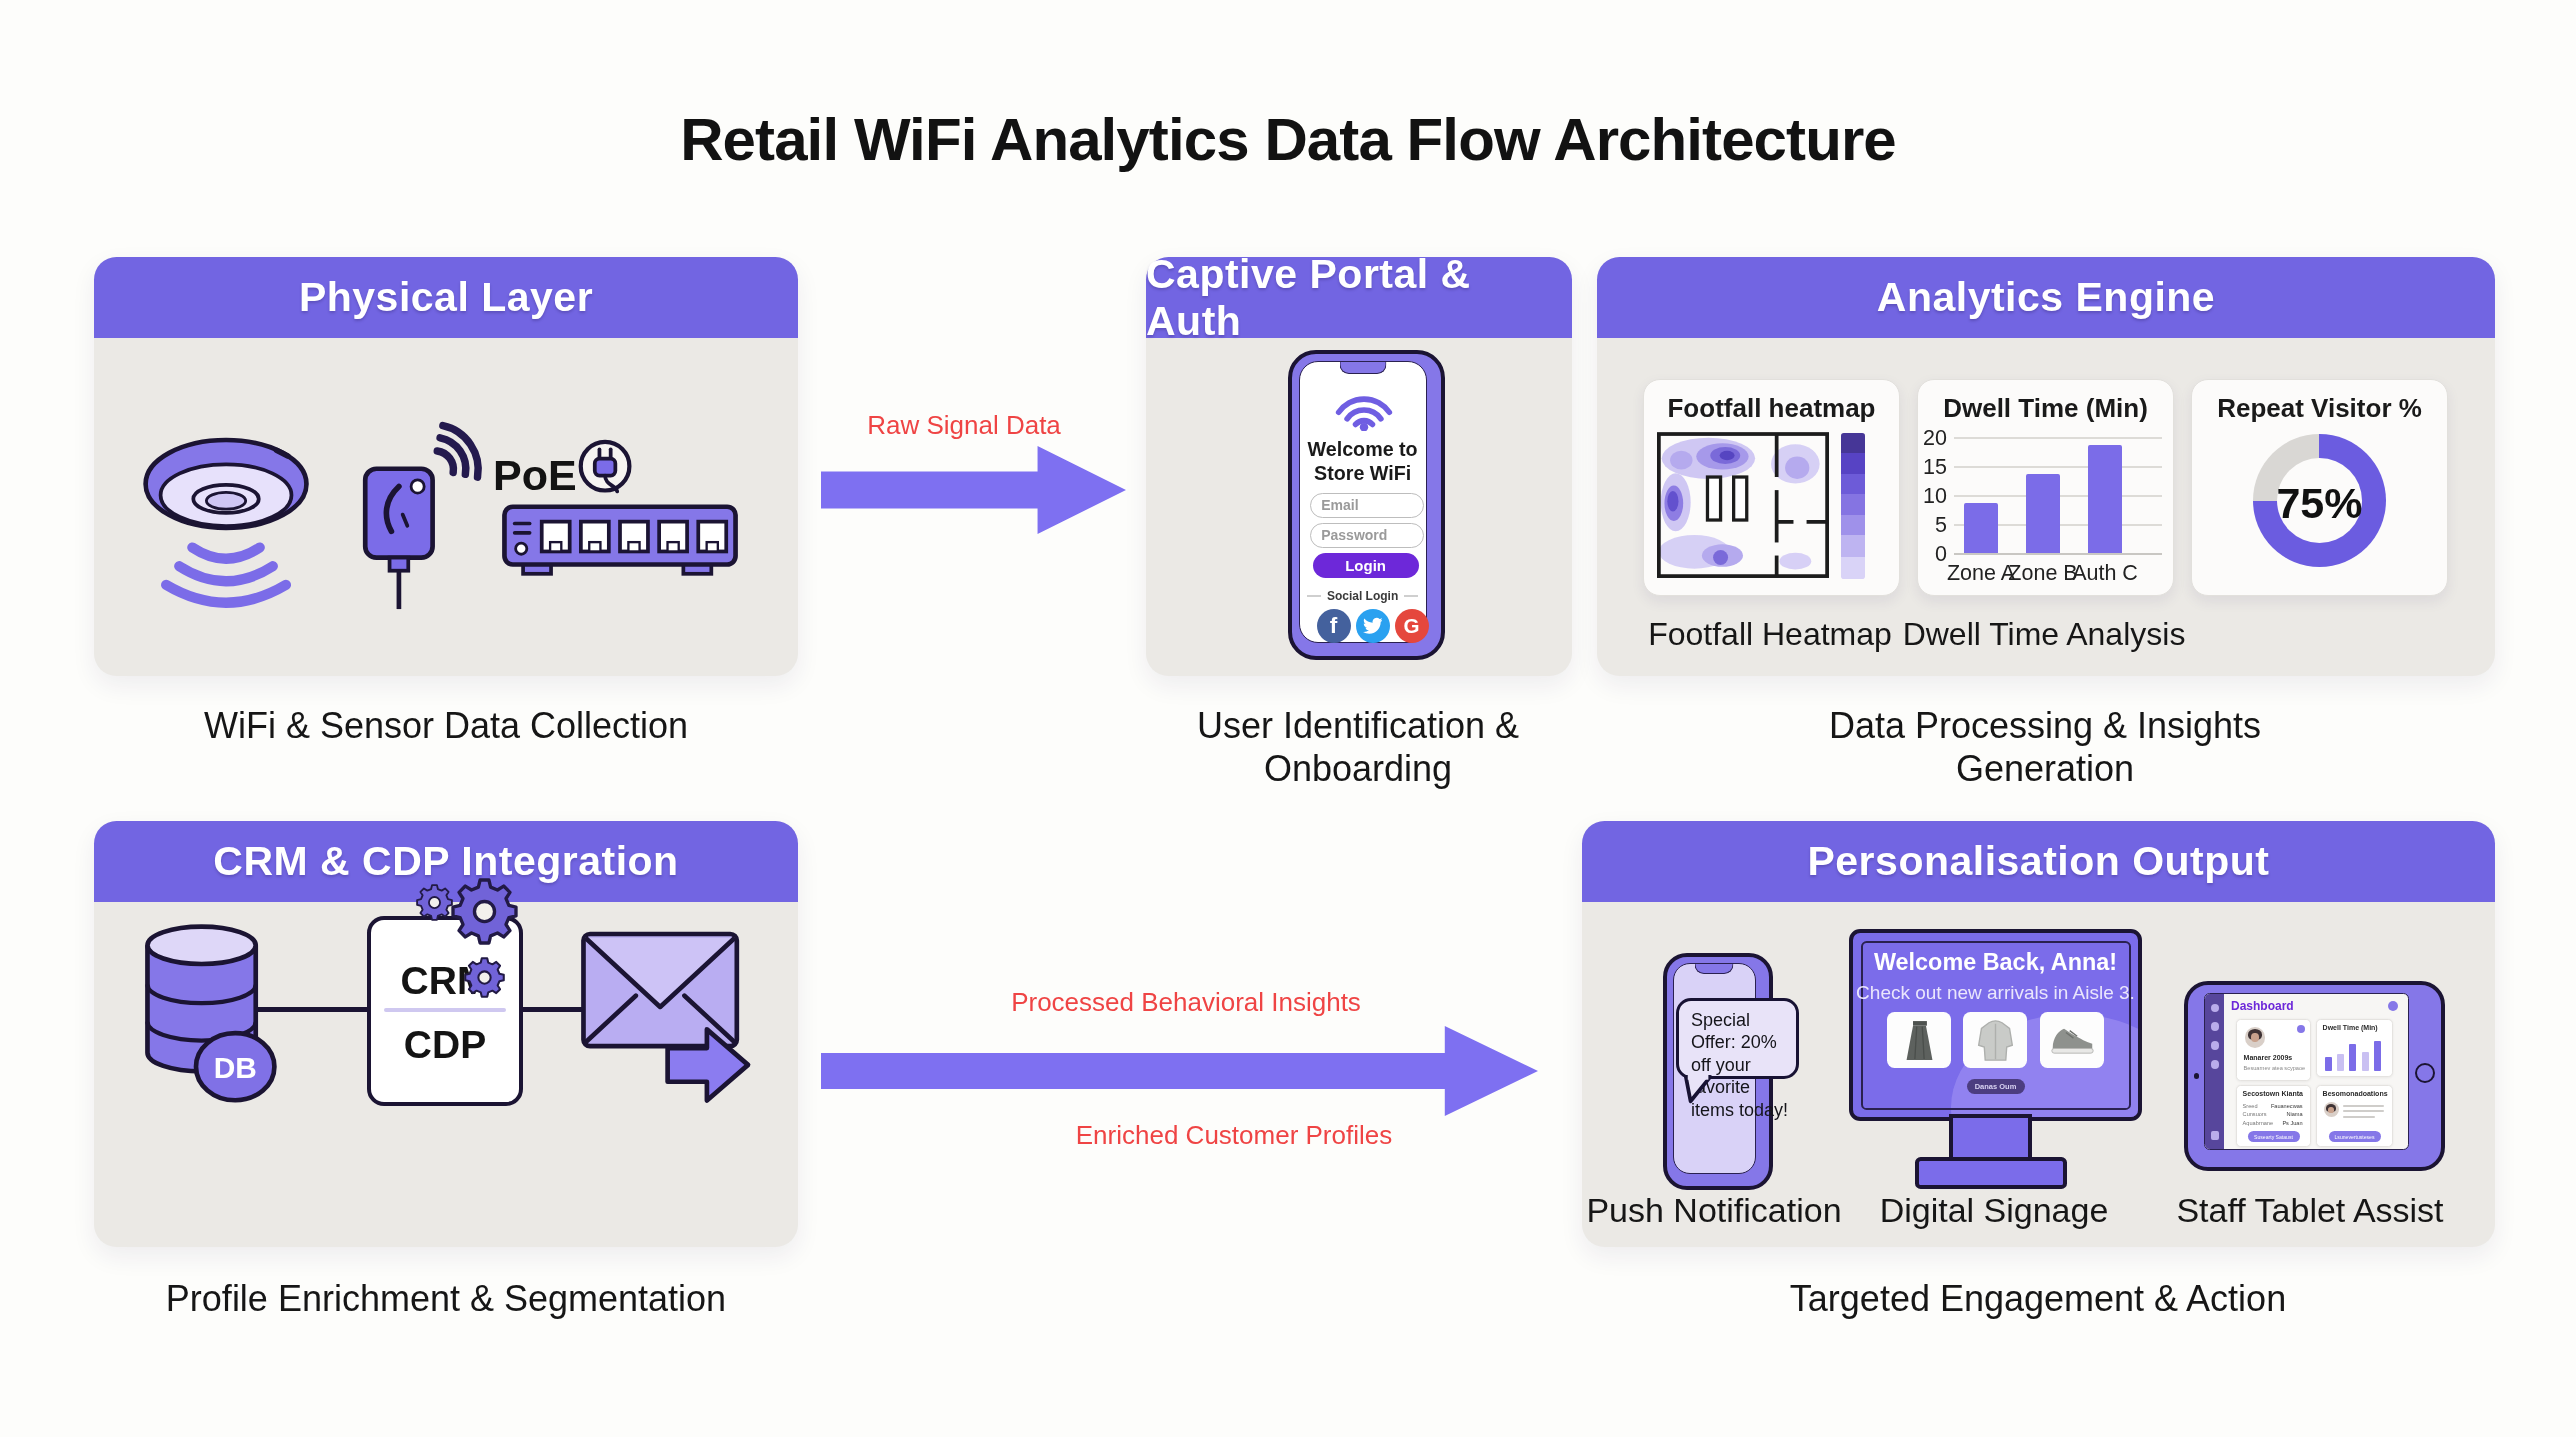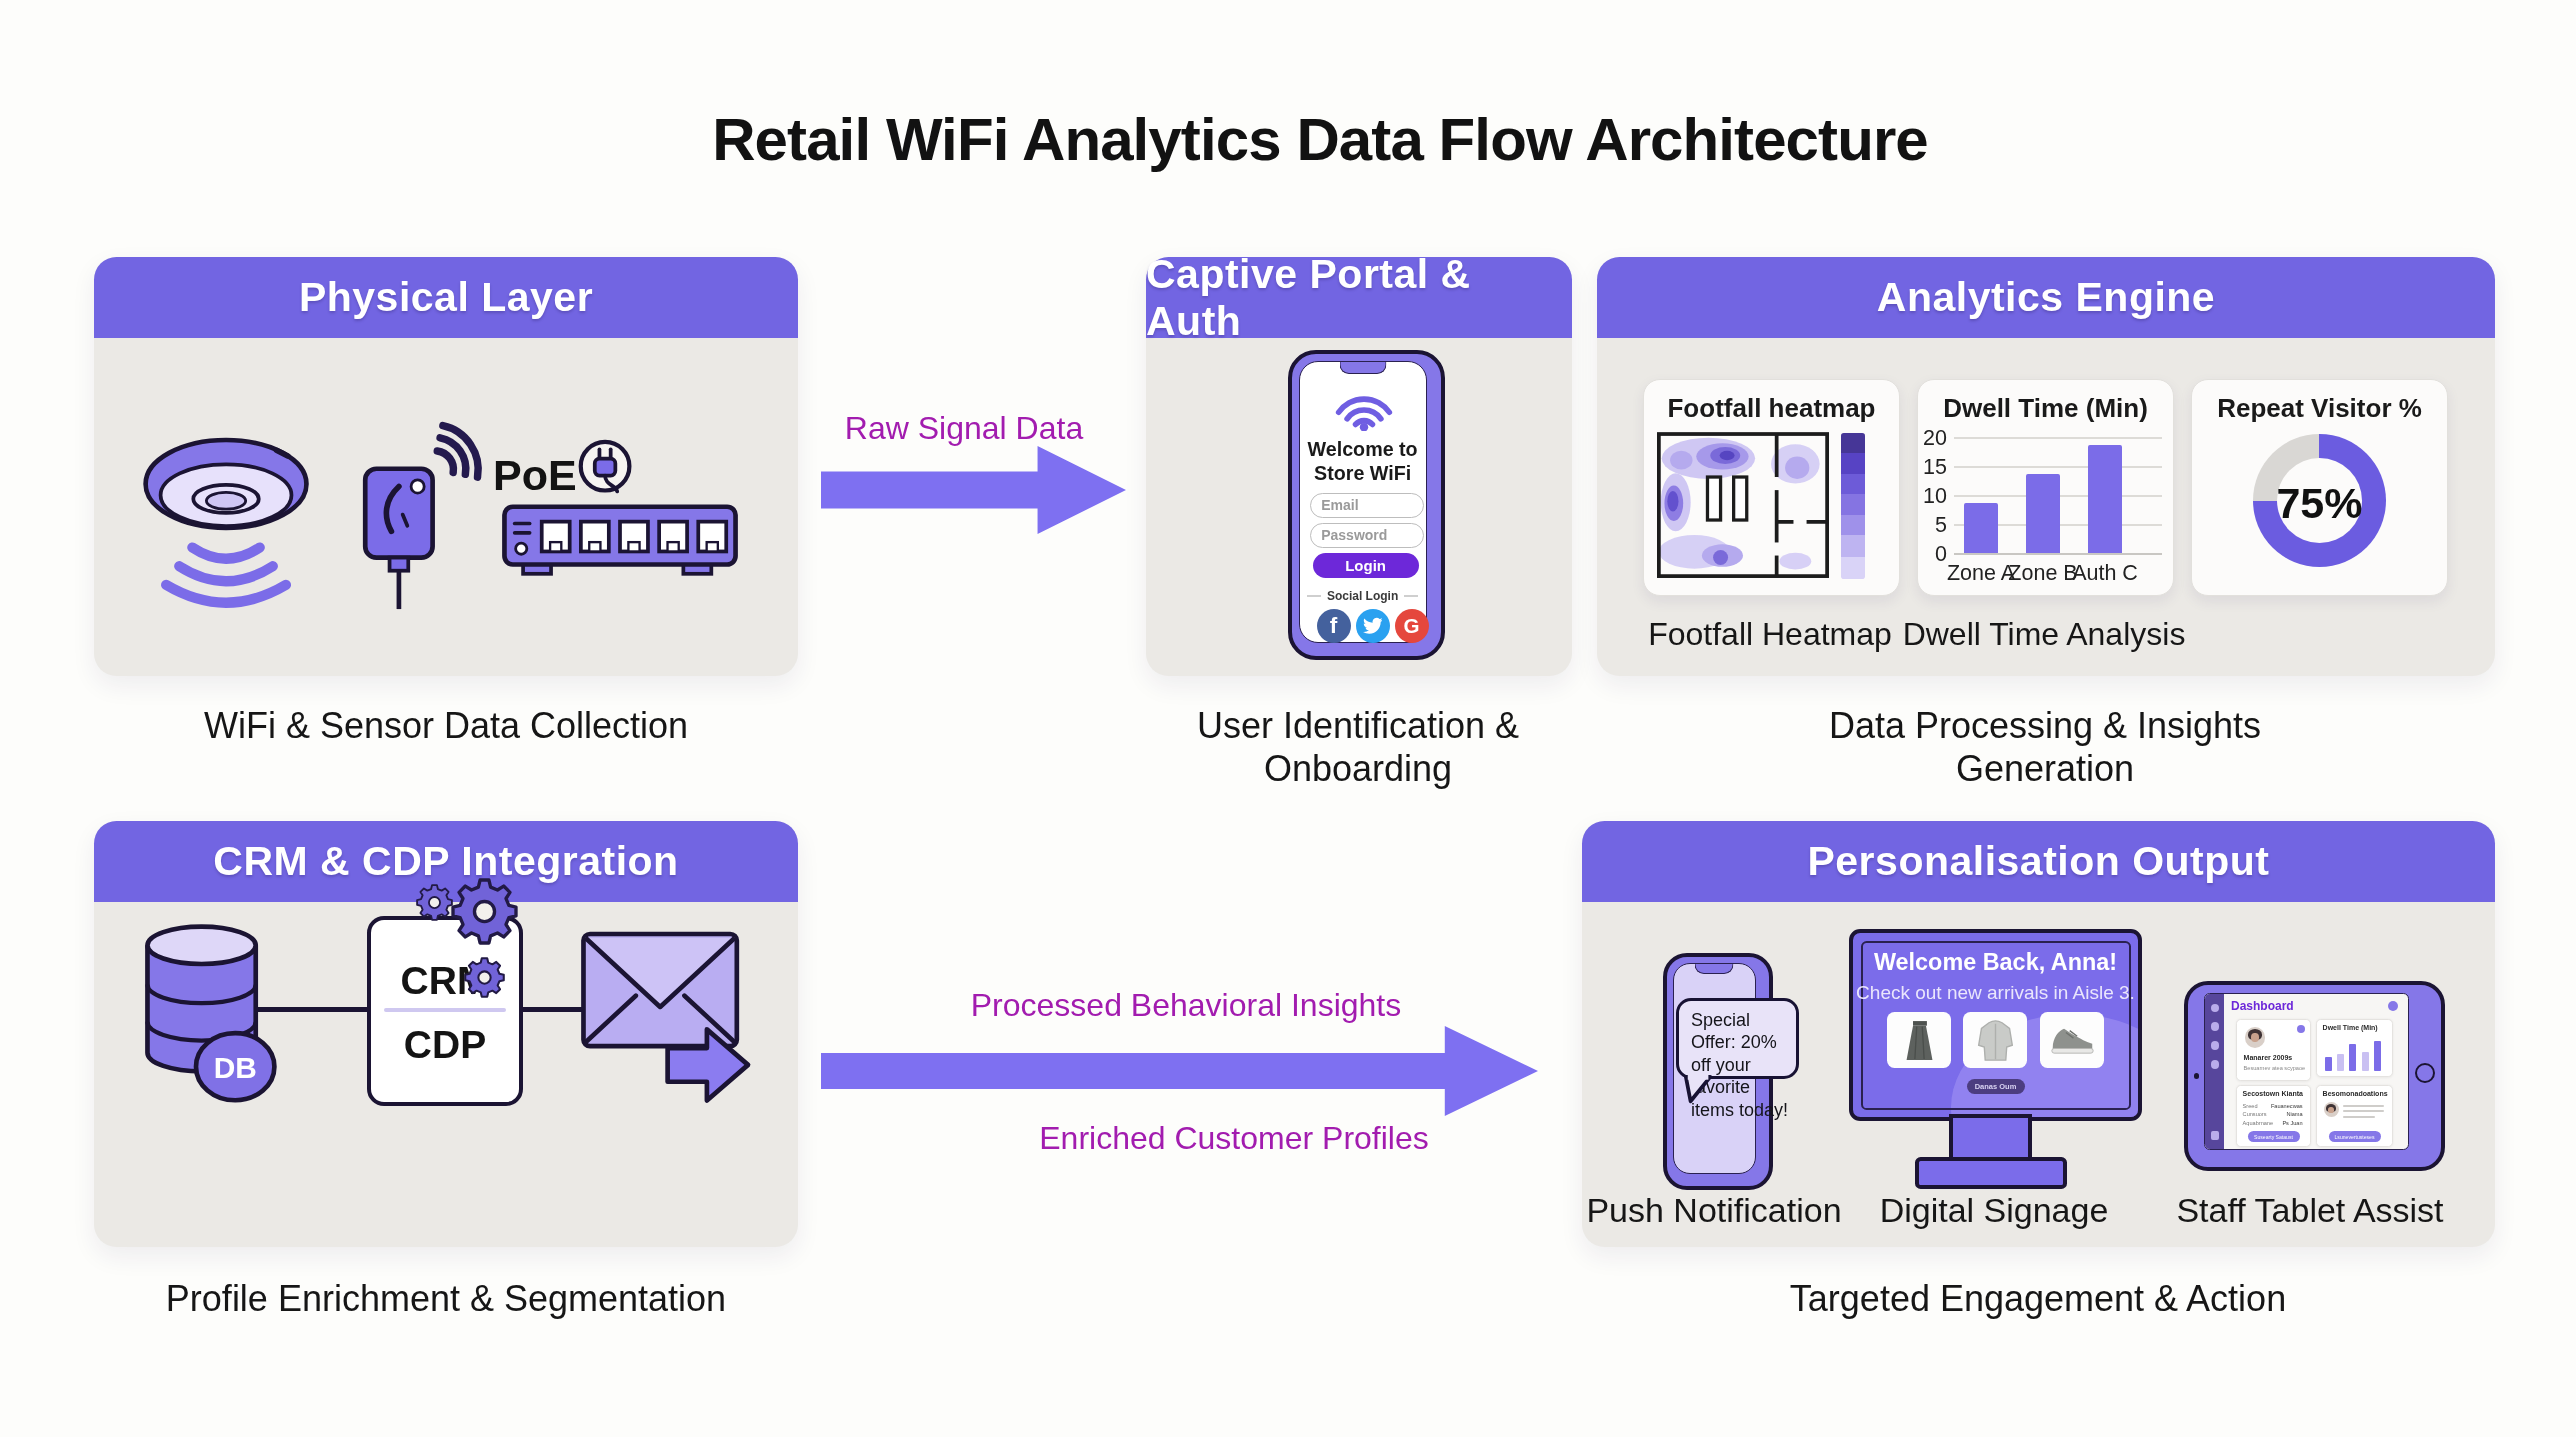--- a/index.html
+++ b/index.html
@@ -1,25 +1,25 @@
 <!DOCTYPE html>
 <html style="font-size:15px"><head>
 <meta charset="utf-8">
 <style>
   html,body{margin:0;padding:0;background:#fdfdfb;}
   body{width:2576px;height:1438px;position:relative;font-family:"Liberation Sans","DejaVu Sans",sans-serif;color:#141414;}
   .abs{position:absolute;}
   .ctr{transform:translateX(-50%);text-align:center;}
-  .page-title{font-size:60px;font-weight:700;letter-spacing:-0.9px;color:#121212;white-space:nowrap;margin-left:32px;}
+  .page-title{font-size:60px;font-weight:700;letter-spacing:-0.9px;color:#121212;white-space:nowrap;}
   .panel{position:absolute;background:#ebe9e5;border-radius:22.5px;box-shadow:0 9.4px 24px rgba(40,30,90,.07);}
   .panel-header{position:absolute;left:0;top:0;width:100%;height:81px;background:#7265e2;border-radius:22.5px 22.5px 0 0;display:flex;align-items:center;justify-content:center;}
   .panel-header span{color:#fff;font-size:41px;font-weight:700;letter-spacing:0.5px;text-shadow:0 1.9px 2.8px rgba(30,20,80,.25);}
   .caption{font-size:36px;font-weight:500;color:#161616;white-space:pre-line;line-height:43px;}
   .flow-arrow{position:absolute;background:#7e70f1;}
-  .arrow-label{font-size:32px;font-weight:500;color:#a21caf;white-space:nowrap;}
+  .arrow-label{font-size:26px;font-weight:500;color:#ef4444;white-space:nowrap;}
   .card{position:absolute;background:#fcfbfa;border:1.9px solid #e2e0dc;border-radius:17px;box-shadow:0 5.6px 13px rgba(50,40,100,.08);}
   .card-title{position:absolute;top:13px;left:0;width:100%;text-align:center;font-size:26px;font-weight:700;color:#1a1a1a;white-space:nowrap;}
   .card-caption{font-size:32px;font-weight:500;color:#161616;white-space:nowrap;}
   
   .plot{position:absolute;left:36px;top:57px;width:208px;height:116px;}
   .gridline{position:absolute;left:0;width:100%;height:1.9px;background:#dddbd7;}
   .tick{position:absolute;left:-39px;width:32px;text-align:right;font-size:21.5px;color:#222;}
   .bar{position:absolute;bottom:0;width:34px;background:#7b6ce8;border-radius:1.9px 1.9px 0 0;}
   .xlab{position:absolute;top:124px;width:84px;text-align:center;font-size:21.5px;color:#222;white-space:nowrap;}
   

